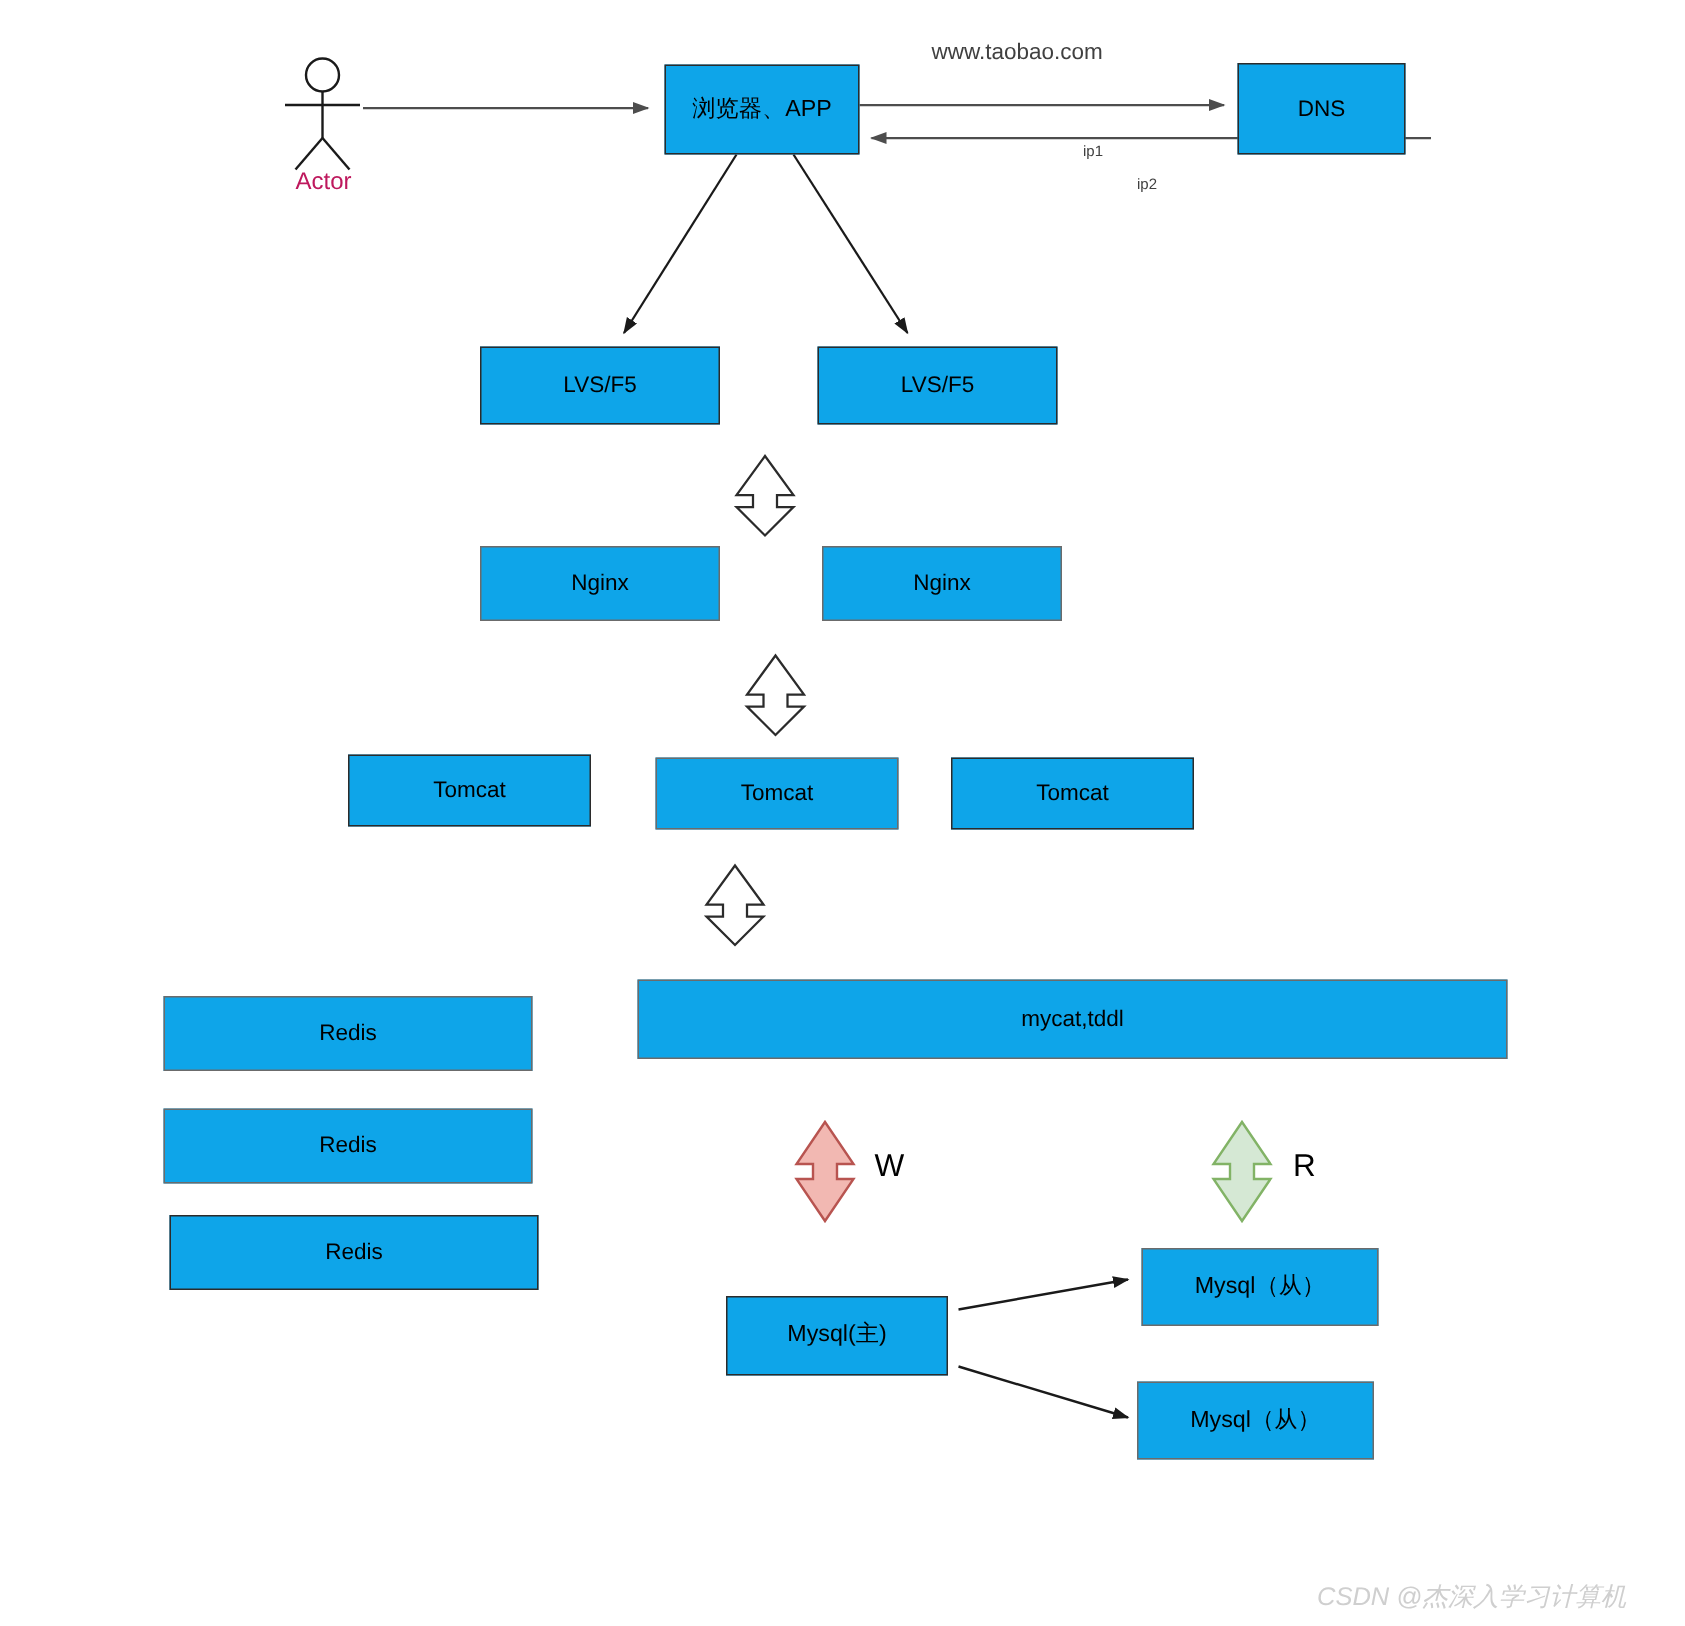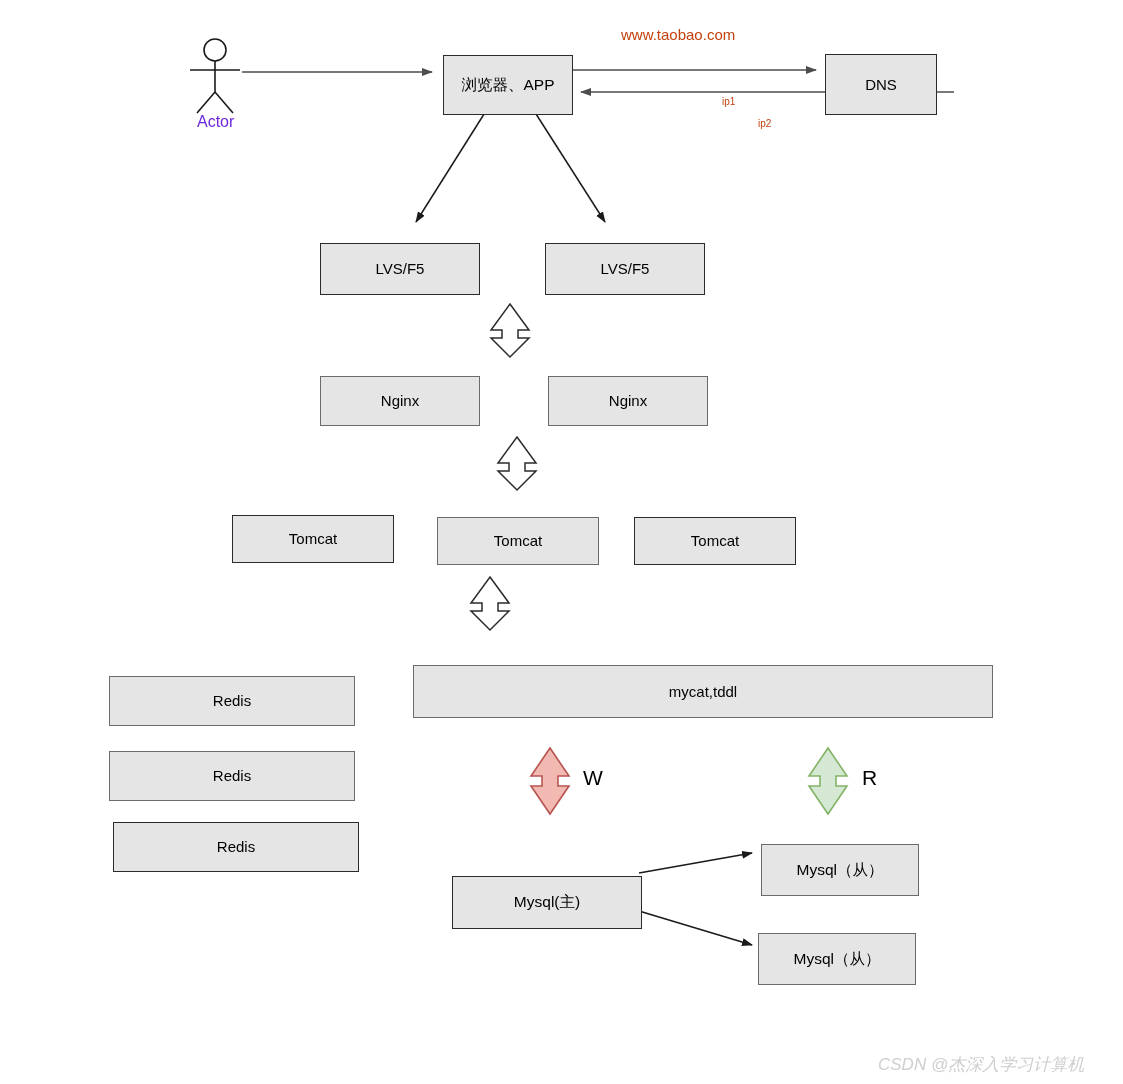--- a/index.html
+++ b/index.html
@@ -23,56 +23,55 @@
     position: absolute;
     left: 0;
     top: 0;
     width: 1123px;
     height: 1084px;
     pointer-events: none;
   }
   .node {
     position: absolute;
     box-sizing: border-box;
-    background: #e5e5e5;
+    background: #0ea5e9;
     border: 1.4px solid #6b6b6b;
     display: flex;
     align-items: center;
     justify-content: center;
     font-size: 15px;
     line-height: 1.2;
     color: #000000;
     white-space: nowrap;
-    margin-top: 12px;
   }
   .node.dark {
     border-color: #2b2b2b;
   }
   .node-cjk {
     font-size: 15.5px;
   }
   .label {
     position: absolute;
     font-size: 15px;
-    color: #c2410c;
+    color: #404040;
     white-space: nowrap;
   }
   .label-sm {
     font-size: 10px;
   }
   .arrow-label {
     position: absolute;
     font-size: 21px;
     color: #000000;
     white-space: nowrap;
   }
   .actor-label {
     position: absolute;
     font-size: 16px;
-    color: #6d28d9;
+    color: #be185d;
   }
   .watermark {
     position: absolute;
     font-size: 17px;
     color: #cfcfcf;
     white-space: nowrap;
     font-style: italic;
   }
 </style>
 </head>
@@ -148,23 +147,23 @@
   <div class="node" style="left:437px; top:505px; width:162px; height:48px;">Tomcat</div>
 
   <div class="node dark" style="left:634px; top:505px; width:162px; height:48px;">Tomcat</div>
 
   <div class="node" style="left:109px; top:664px; width:246px; height:50px;">Redis</div>
 
   <div class="node" style="left:109px; top:739px; width:246px; height:50px;">Redis</div>
 
   <div class="node dark" style="left:113px; top:810px; width:246px; height:50px;">Redis</div>
 
-  <div class="node" style="left:413px; top:653px; width:580px; height:53px;">mycat,tddl</div>
+  <div class="node" style="left:425px; top:653px; width:580px; height:53px;">mycat,tddl</div>
 
-  <div class="node node-cjk dark" style="left:452px; top:864px; width:190px; height:53px;">Mysql(主)</div>
+  <div class="node node-cjk dark" style="left:484px; top:864px; width:148px; height:53px;">Mysql(主)</div>
 
   <div class="node node-cjk" style="left:761px; top:832px; width:158px; height:52px;">Mysql（从）</div>
 
   <div class="node node-cjk" style="left:758px; top:921px; width:158px; height:52px;">Mysql（从）</div>
 
   <div class="watermark" style="left:878px; top:1053px;">CSDN @杰深入学习计算机</div>
 
 </div>
 
 </body></html>

